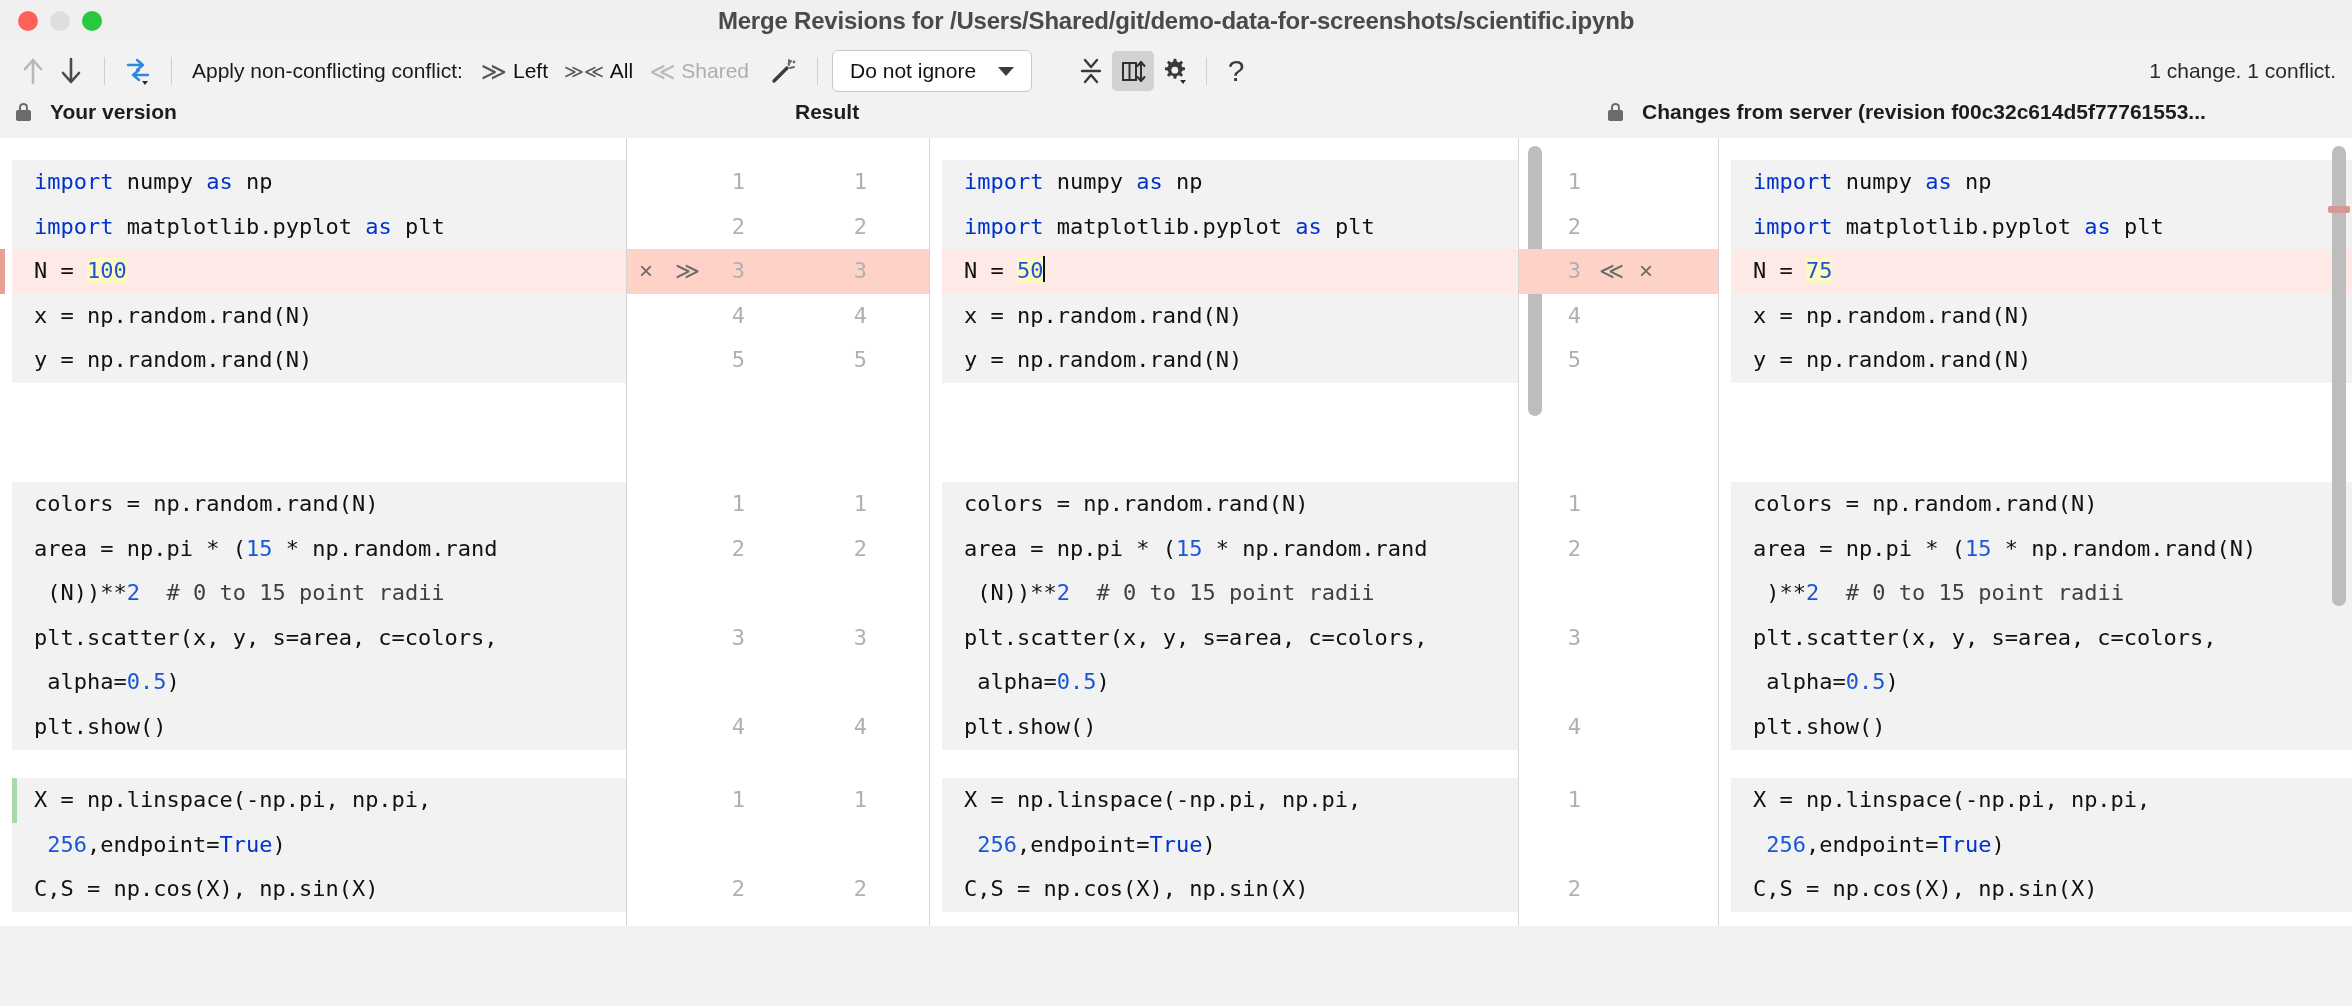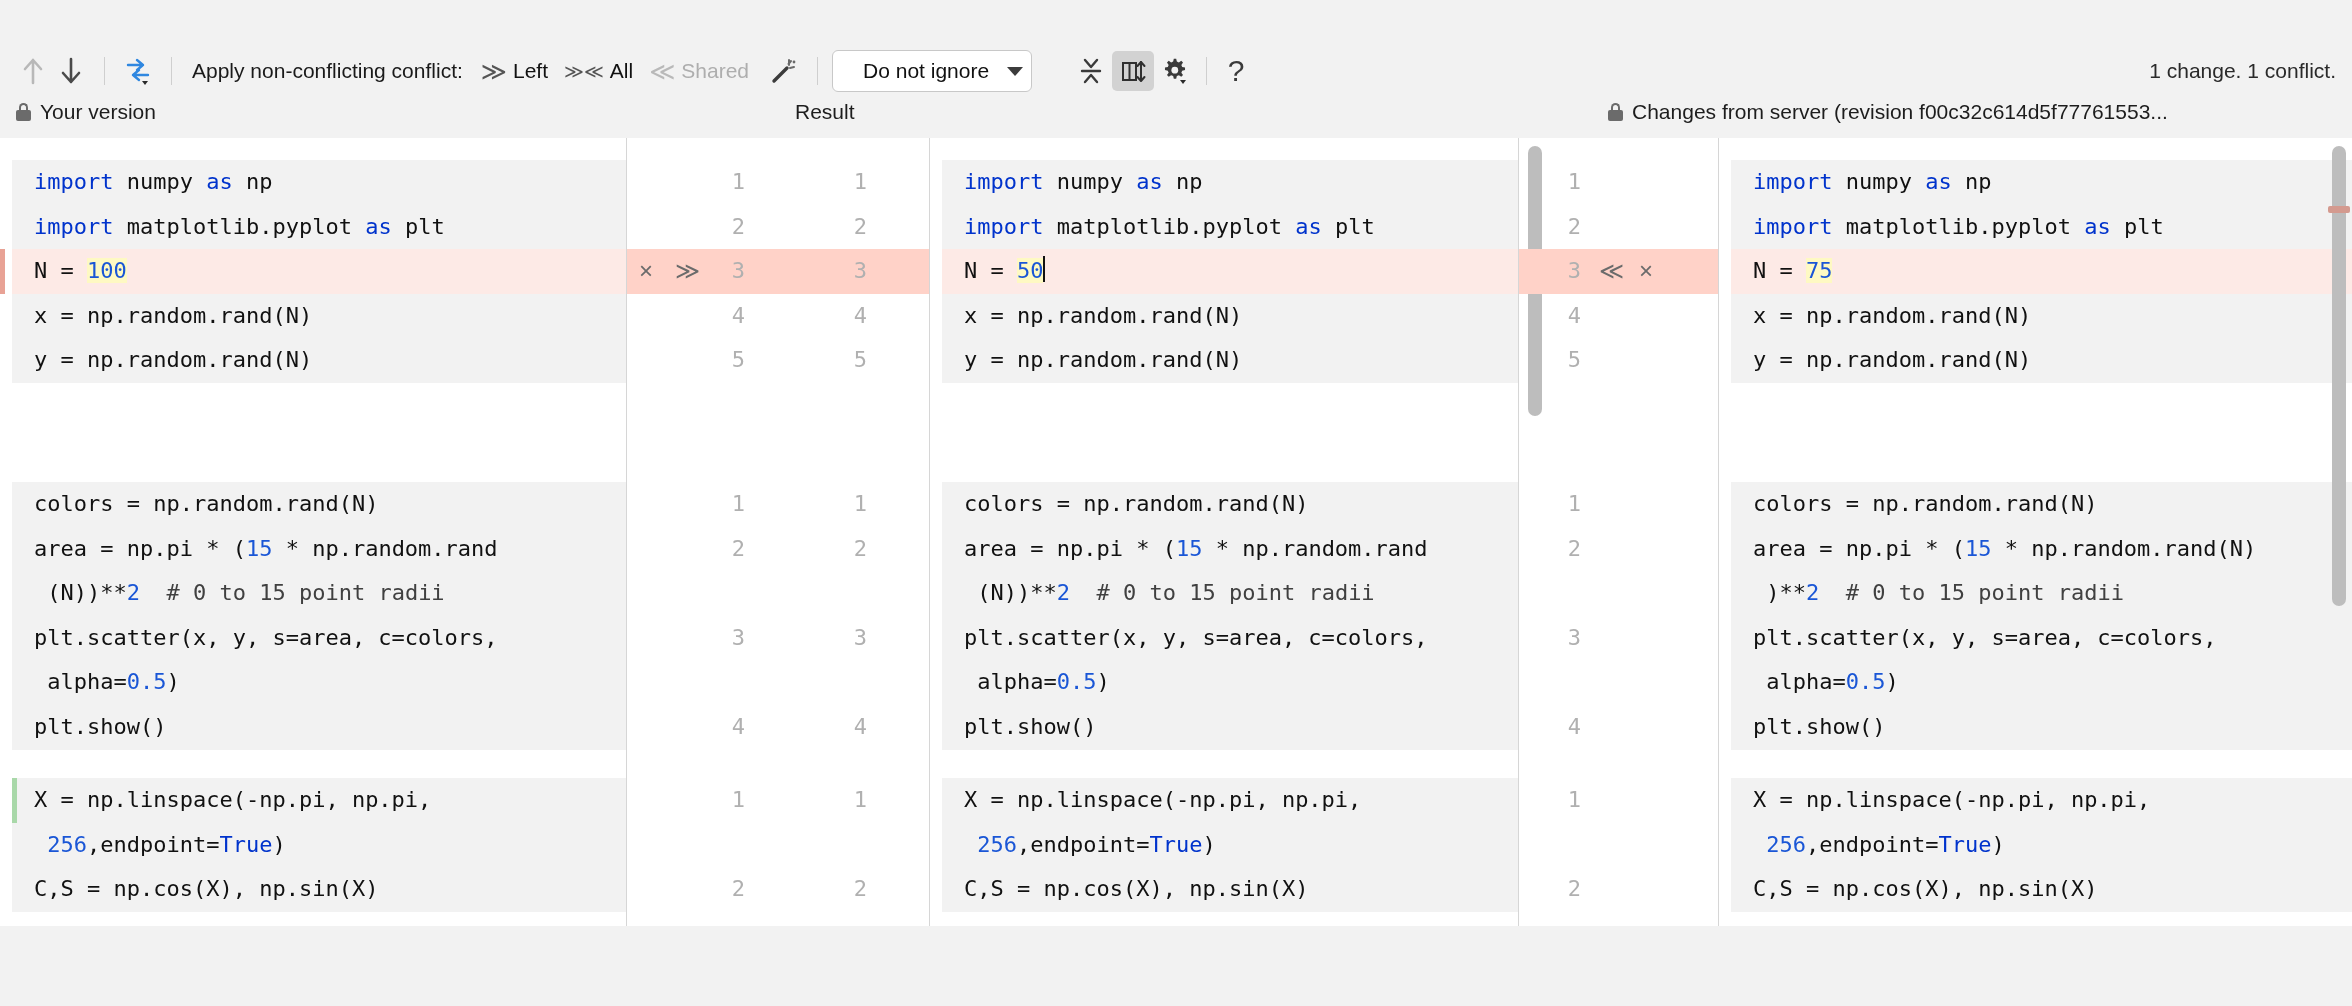--- a/index.html
+++ b/index.html
@@ -45,40 +45,40 @@
     padding: 2px 8px; white-space: nowrap;
   }
   .chev { font-size: 25px; color: #555; line-height: 1; }
   .chev.light { color: #b9b9b9; }
   .chev-lbl { font-size: 21px; color: #111; }
   .chev-lbl.dim { color: #aeaeae; }
   .dd {
     height: 42px; min-width: 0; background: #ffffff;
     border: 1px solid #c8c8c8; border-radius: 6px;
     display: flex; align-items: center; justify-content: space-between;
-    padding: 0 30px; gap: 18px; cursor: pointer;
+    padding: 0 17px; gap: 18px; cursor: pointer;
   }
   .dd-text { font-size: 21px; color: #111; white-space: nowrap; }
   .caret {
     width: 0; height: 0; border-left: 8px solid transparent;
     border-right: 8px solid transparent; border-top: 9px solid #3c3c3c;
   }
   .icon-btn {
     width: 42px; height: 40px; display: flex; align-items: center;
     justify-content: center; cursor: pointer; border-radius: 5px;
   }
   .icon-btn.active { background: #d2d2d2; }
   .status-right {
     position: absolute; right: 16px; top: 50%; transform: translateY(-50%);
     font-size: 21px; color: #2a2a2a; white-space: nowrap;
   }
 
   
   .pane-headers { position: absolute; top: 100px; left: 0; width: 2352px; height: 38px; }
-  .ph { position: absolute; display: flex; align-items: center; gap: 9px; font-size: 21px; color: #1d1d1d; white-space: nowrap; }
+  .ph { position: absolute; display: flex; align-items: center; gap: 19px; font-size: 21px; color: #1d1d1d; white-space: nowrap; font-weight: bold; }
   .lock {
     width: 15px; height: 18px; position: relative; flex: 0 0 auto;
   }
   .lock .body { position: absolute; bottom: 0; left: 0; width: 15px; height: 11px; background: #6b6b6b; border-radius: 2px; }
   .lock .shackle {
     position: absolute; top: 0; left: 3px; width: 9px; height: 9px;
     border: 2.5px solid #6b6b6b; border-bottom: none;
     border-radius: 5px 5px 0 0;
   }
 
@@ -151,20 +151,28 @@
     background: #4a87c8; border: 1px solid #3d76b3; color: #ffffff;
   }
   .bl { position: absolute; left: 20px; display: flex; gap: 22px; }
   .br { position: absolute; right: 22px; display: flex; gap: 24px; }
 </style>
 </head>
 <body>
 
 <div class="app">
 
+  <div class="titlebar">
+    <div class="traffic">
+      <div class="dot red"></div>
+      <div class="dot yellow"></div>
+      <div class="dot green"></div>
+    </div>
+    <div class="title-text">Merge Revisions for /Users/Shared/git/demo-data-for-screenshots/scientific.ipynb</div>
+  </div>
 
   <div class="toolbar">
     <div class="tb-icon">
       <svg width="26" height="30" viewBox="0 0 26 30">
           <path d="M13 4 L13 27 M13 4 L5 13 M13 4 L21 13" stroke="#b8b8b8" stroke-width="2.6" fill="none" stroke-linecap="round" stroke-linejoin="round"></path>
         </svg>
     </div>
     <div class="tb-icon">
       <svg width="26" height="30" viewBox="0 0 26 30">
           <path d="M13 3 L13 26 M13 26 L5 17 M13 26 L21 17" stroke="#4a4a4a" stroke-width="2.6" fill="none" stroke-linecap="round" stroke-linejoin="round"></path>

